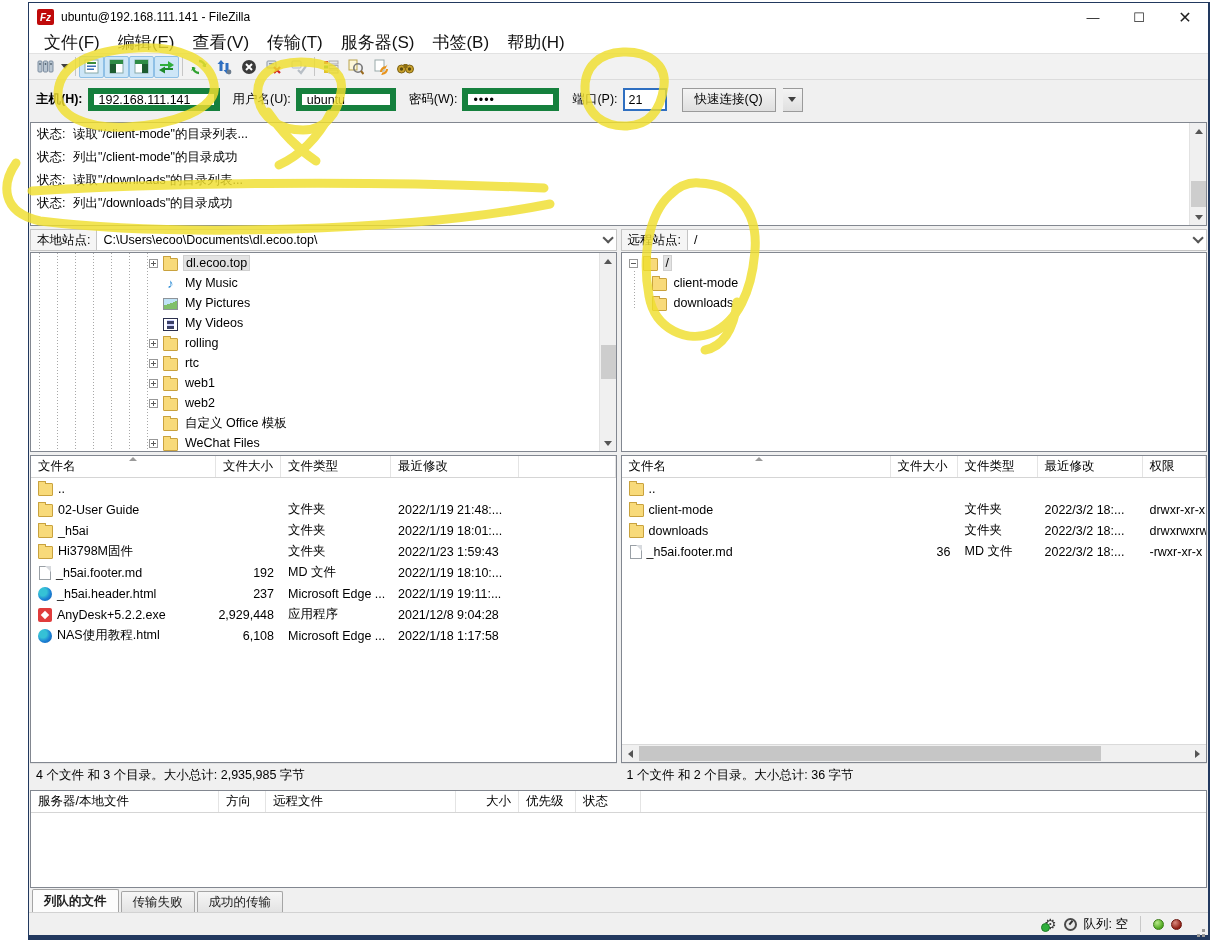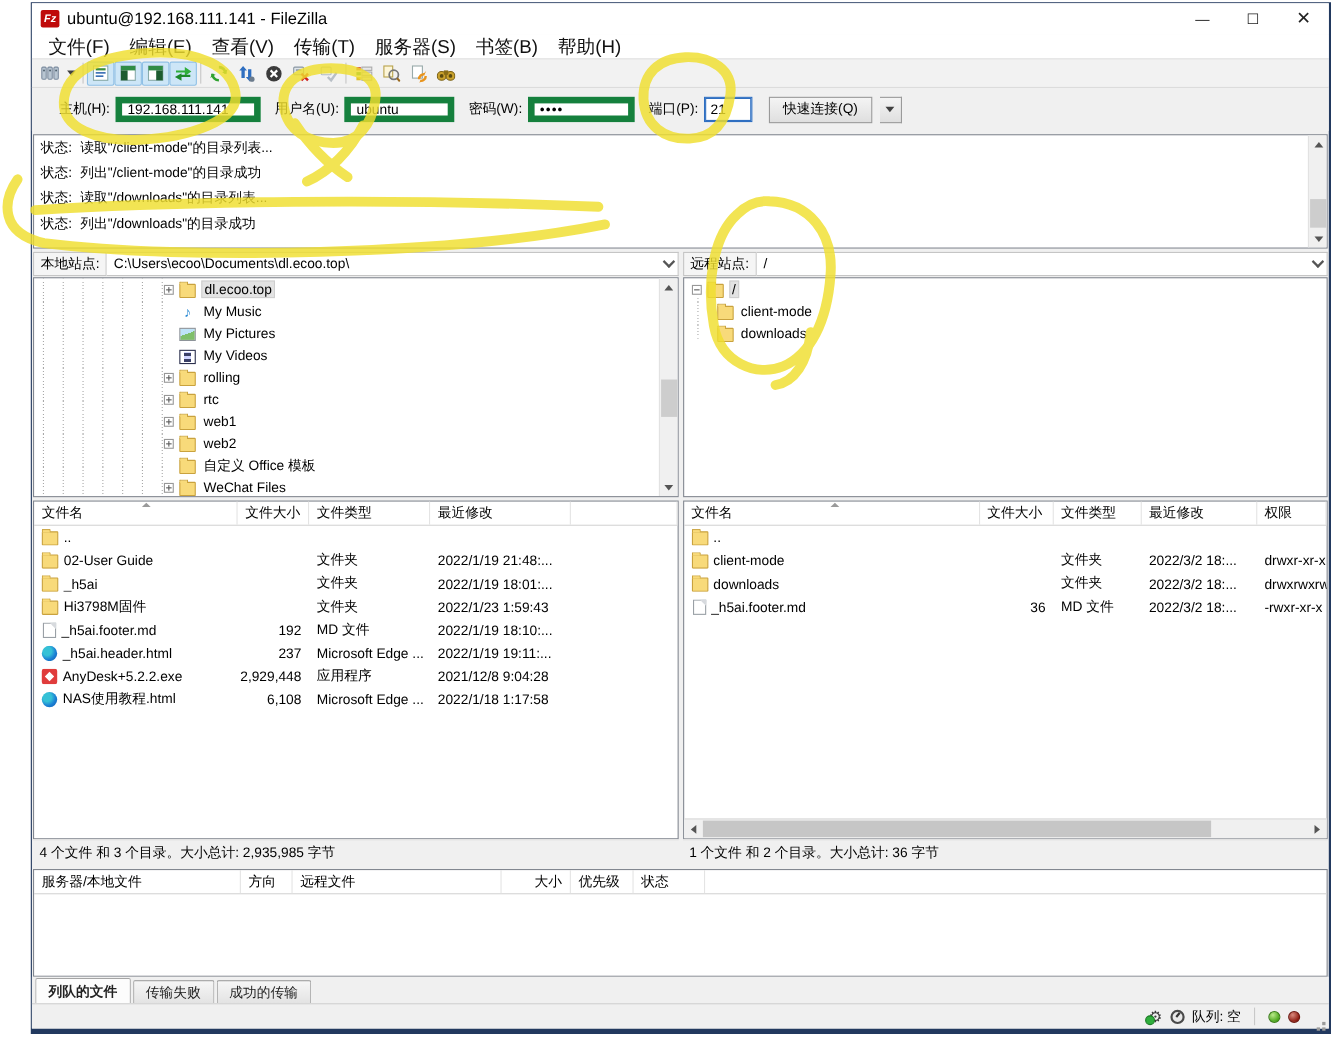--- a/index.html
+++ b/index.html
@@ -7,21 +7,21 @@
 .stage { position:relative; width:1212px; height:943px; background:#fff; }
 
 
 .window { position:absolute; left:28px; top:2px; width:1182px; height:938px;
   border:1px solid #22395f; border-right-width:2px; border-bottom-width:5px;
   background:#f0f0f0; display:flex; flex-direction:column; }
 
 .titlebar { height:28px; background:#fff; display:flex; align-items:center; padding-left:8px; flex:0 0 auto; }
 .fzlogo { width:17px; height:16px; background:#bf0a0a; color:#fff; font-size:10px; font-weight:bold;
   display:flex; align-items:center; justify-content:center; border-radius:2px; font-style:italic; }
-.title-text { margin-left:7px; font-size:15px; color:#000; }
+.title-text { margin-left:7px; font-size:12px; color:#000; }
 .wcontrols { margin-left:auto; display:flex; height:100%; }
 .wbtn { width:46px; height:100%; display:flex; align-items:center; justify-content:center; font-size:13px; color:#222; }
 .wbtn.close { font-size:16px; }
 
 .menubar { height:22px; background:#fff; display:flex; align-items:center; padding-left:6px; font-size:17px; flex:0 0 auto; }
 .menu-item { padding:0 9px; height:100%; display:flex; align-items:center; color:#111; }
 
 
 .toolbar { height:26px; background:#f2f2f2; border-top:1px solid #e2e2e2; display:flex; align-items:center; padding-left:4px; flex:0 0 auto; }
 .tbtn { width:25px; height:22px; display:flex; align-items:center; justify-content:center; border:1px solid transparent; border-radius:2px; }
@@ -31,21 +31,21 @@
 .caret-down { width:0; height:0; border-left:4px solid transparent; border-right:4px solid transparent; border-top:5px solid #404040; }
 
 
 .quickbar { height:40px; background:#f0f0f0; border-top:1px solid #dcdcdc; display:flex; align-items:center; padding-left:7px; font-size:12.5px; gap:5px; flex:0 0 auto; }
 .qinput { height:23px; border:6px solid #15803d; background:#fff; padding:0 5px; font-size:12.5px; font-family:"Liberation Sans",sans-serif; }
 .qinput.host { width:132px; }
 .qinput.user { width:100px; }
 .qinput.pass { width:97px; letter-spacing:1px; }
 .qinput.port { width:44px; border:1px solid #2f6fc1; outline:1px solid #2f6fc1; outline-offset:-2px; }
 .qlabel { color:#000; margin-left:8px; }
-.qlabel:first-child { margin-left:18px; }
+.qlabel:first-child { margin-left:0;font-weight:bold; }
 .qconnect { height:24px; margin-left:10px; padding:0 12px; background:linear-gradient(#f4f4f4,#dfdfdf); border:1px solid #9a9a9a; font-size:12.5px; display:flex; align-items:center; }
 .qconnect-dd { height:24px; width:20px; background:linear-gradient(#f4f4f4,#dfdfdf); border:1px solid #9a9a9a; border-left:none; display:flex; align-items:center; justify-content:center; margin-left:2px; }
 
 
 .logpane { height:104px; background:#fff; border:1px solid #828790; margin:3px 1px 0 1px; position:relative; overflow:hidden; flex:0 0 auto; }
 .logline { height:23px; display:flex; align-items:center; padding-left:6px; font-size:12.5px; color:#000; }
 .logline .lstat { width:36px; flex:0 0 auto; }
 .vscroll { position:absolute; right:0; top:0; bottom:0; width:17px; background:#f0f0f0; border-left:1px solid #e2e2e2; }
 .vs-up,.vs-dn { position:absolute; left:0; width:17px; height:16px; display:flex; align-items:center; justify-content:center; }
 .vs-up { top:0; } .vs-dn { bottom:0; }

